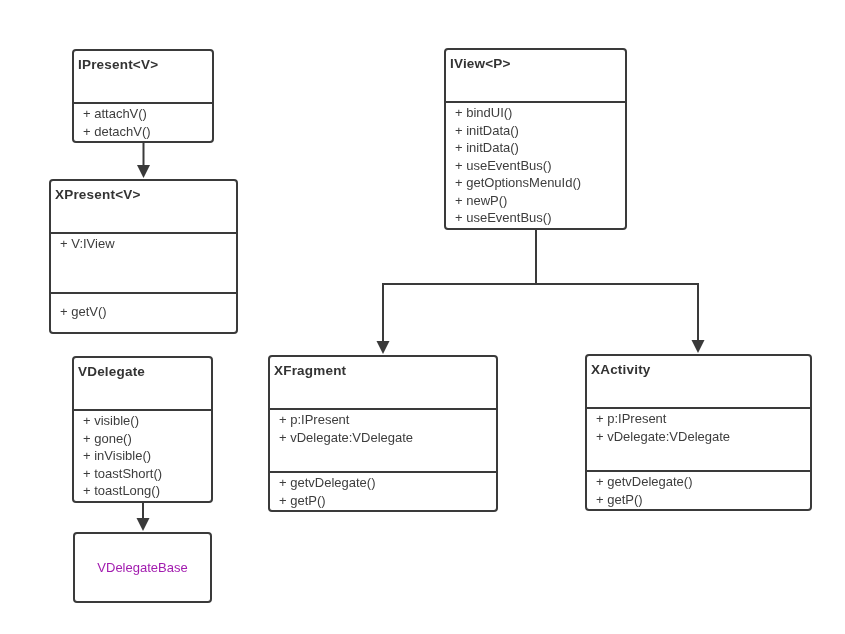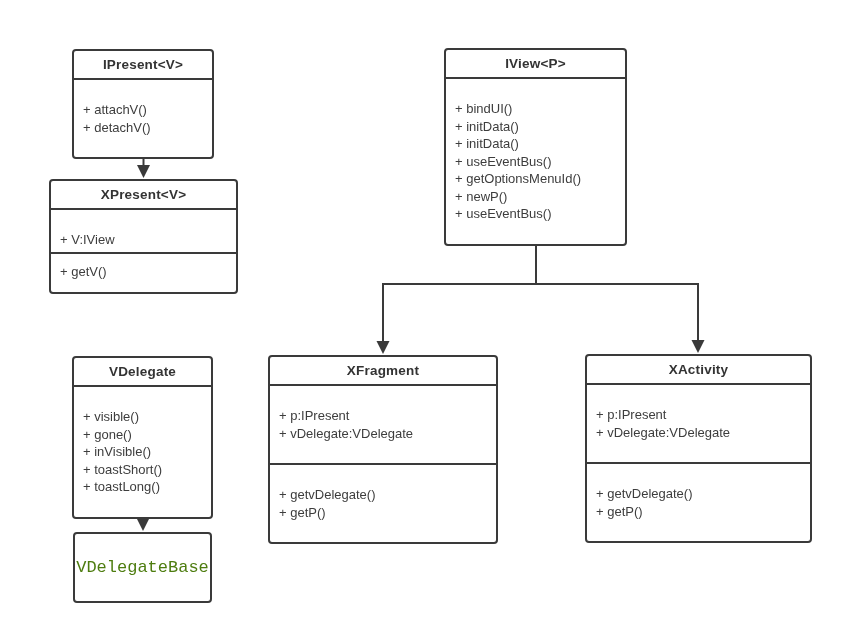--- a/index.html
+++ b/index.html
@@ -27,43 +27,43 @@
     background: #ffffff;
     border: 2px solid #3a3a3a;
     border-radius: 4px;
     color: #3d3d3d;
   }
   .uml-title {
     box-sizing: border-box;
     font-size: 13.5px;
     font-weight: bold;
     line-height: 17px;
-    text-align: center;
+    text-align: left;
     padding: 5px 4px;
     color: #333333;
     letter-spacing: 0.2px;
   }
   .uml-section {
     box-sizing: border-box;
     border-top: 2px solid #3a3a3a;
-    padding: 21px 9px;
+    padding: 1px 9px;
+    margin-top: 24px;
   }
   .uml-member {
     font-size: 13px;
     line-height: 17.5px;
     white-space: nowrap;
     color: #3d3d3d;
   }
   .uml-simple {
     display: flex;
     align-items: center;
     justify-content: center;
-    font-size: 17px;
-    color: #4d7c0f;
-    font-family: Liberation Mono, monospace;
+    font-size: 13px;
+    color: #a21caf;
   }
 </style>
 </head>
 <body>
 
 <div class="canvas">
 
   <svg class="connector-layer" width="845" height="634" viewBox="0 0 845 634">
     <g stroke="#3a3a3a" stroke-width="2" fill="#3a3a3a">
       <line x1="143.5" y1="126" x2="143.5" y2="166"></line>

